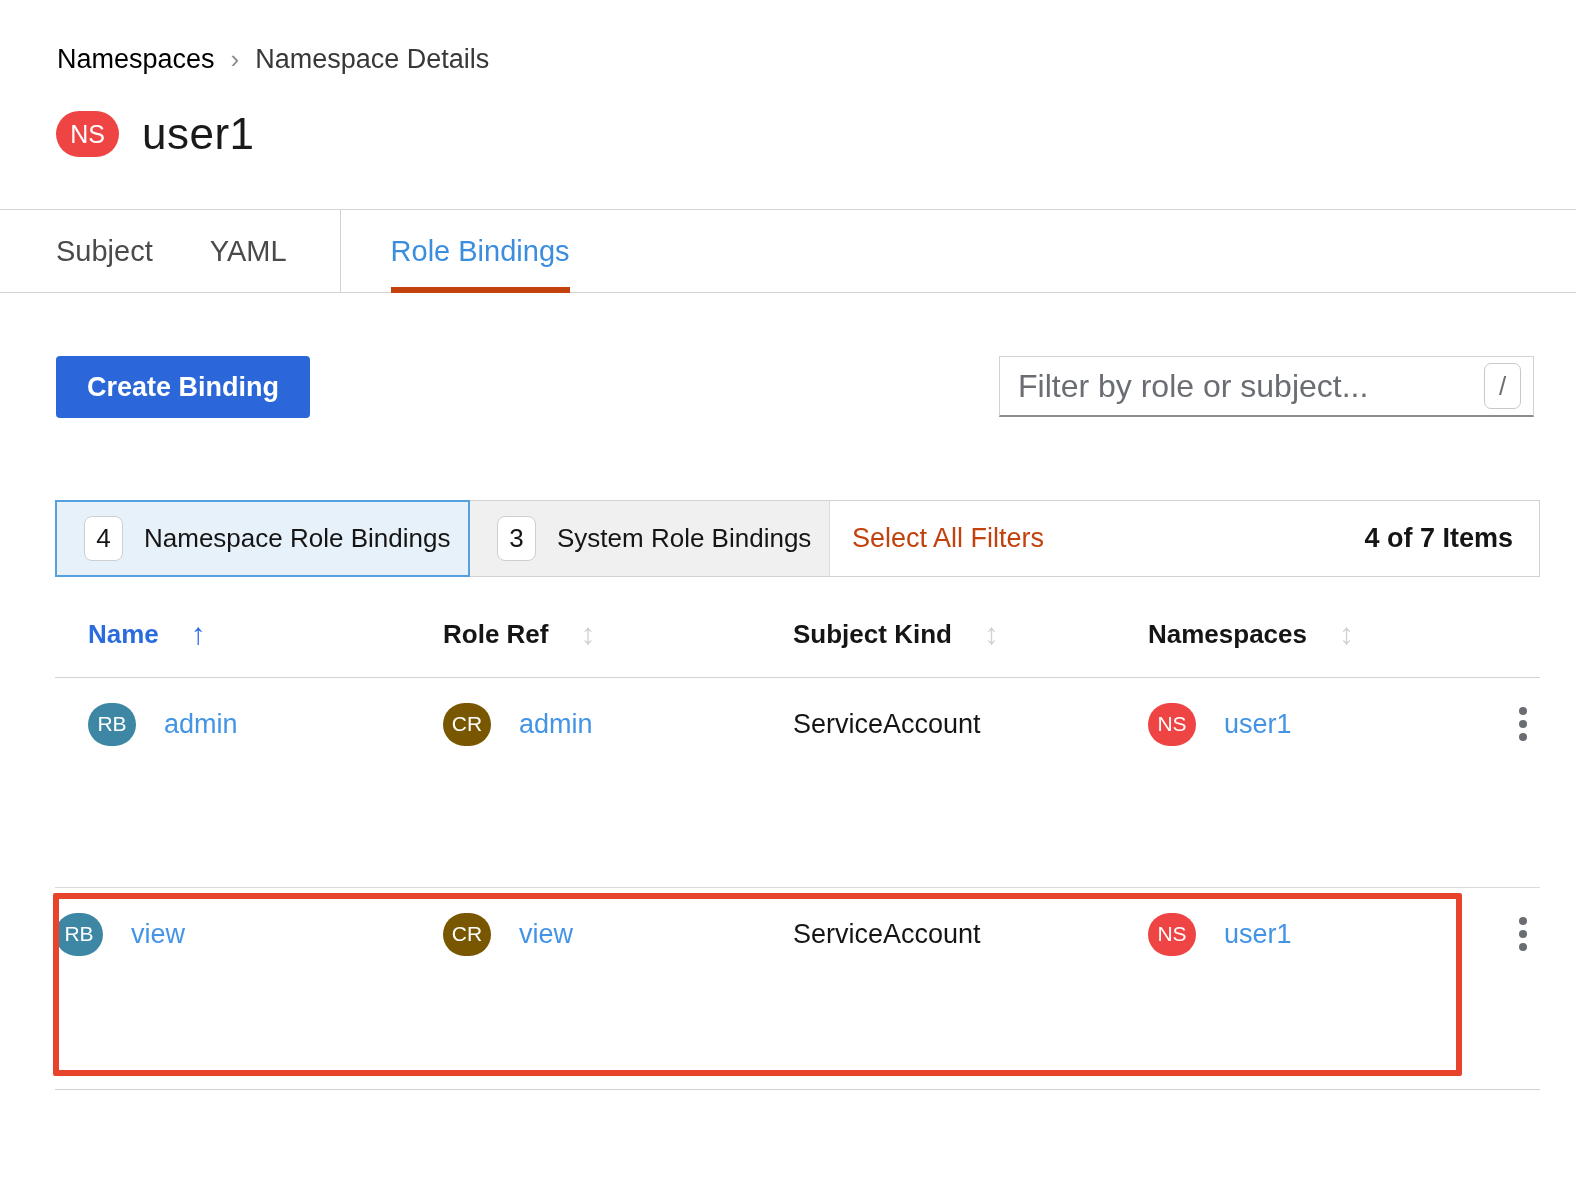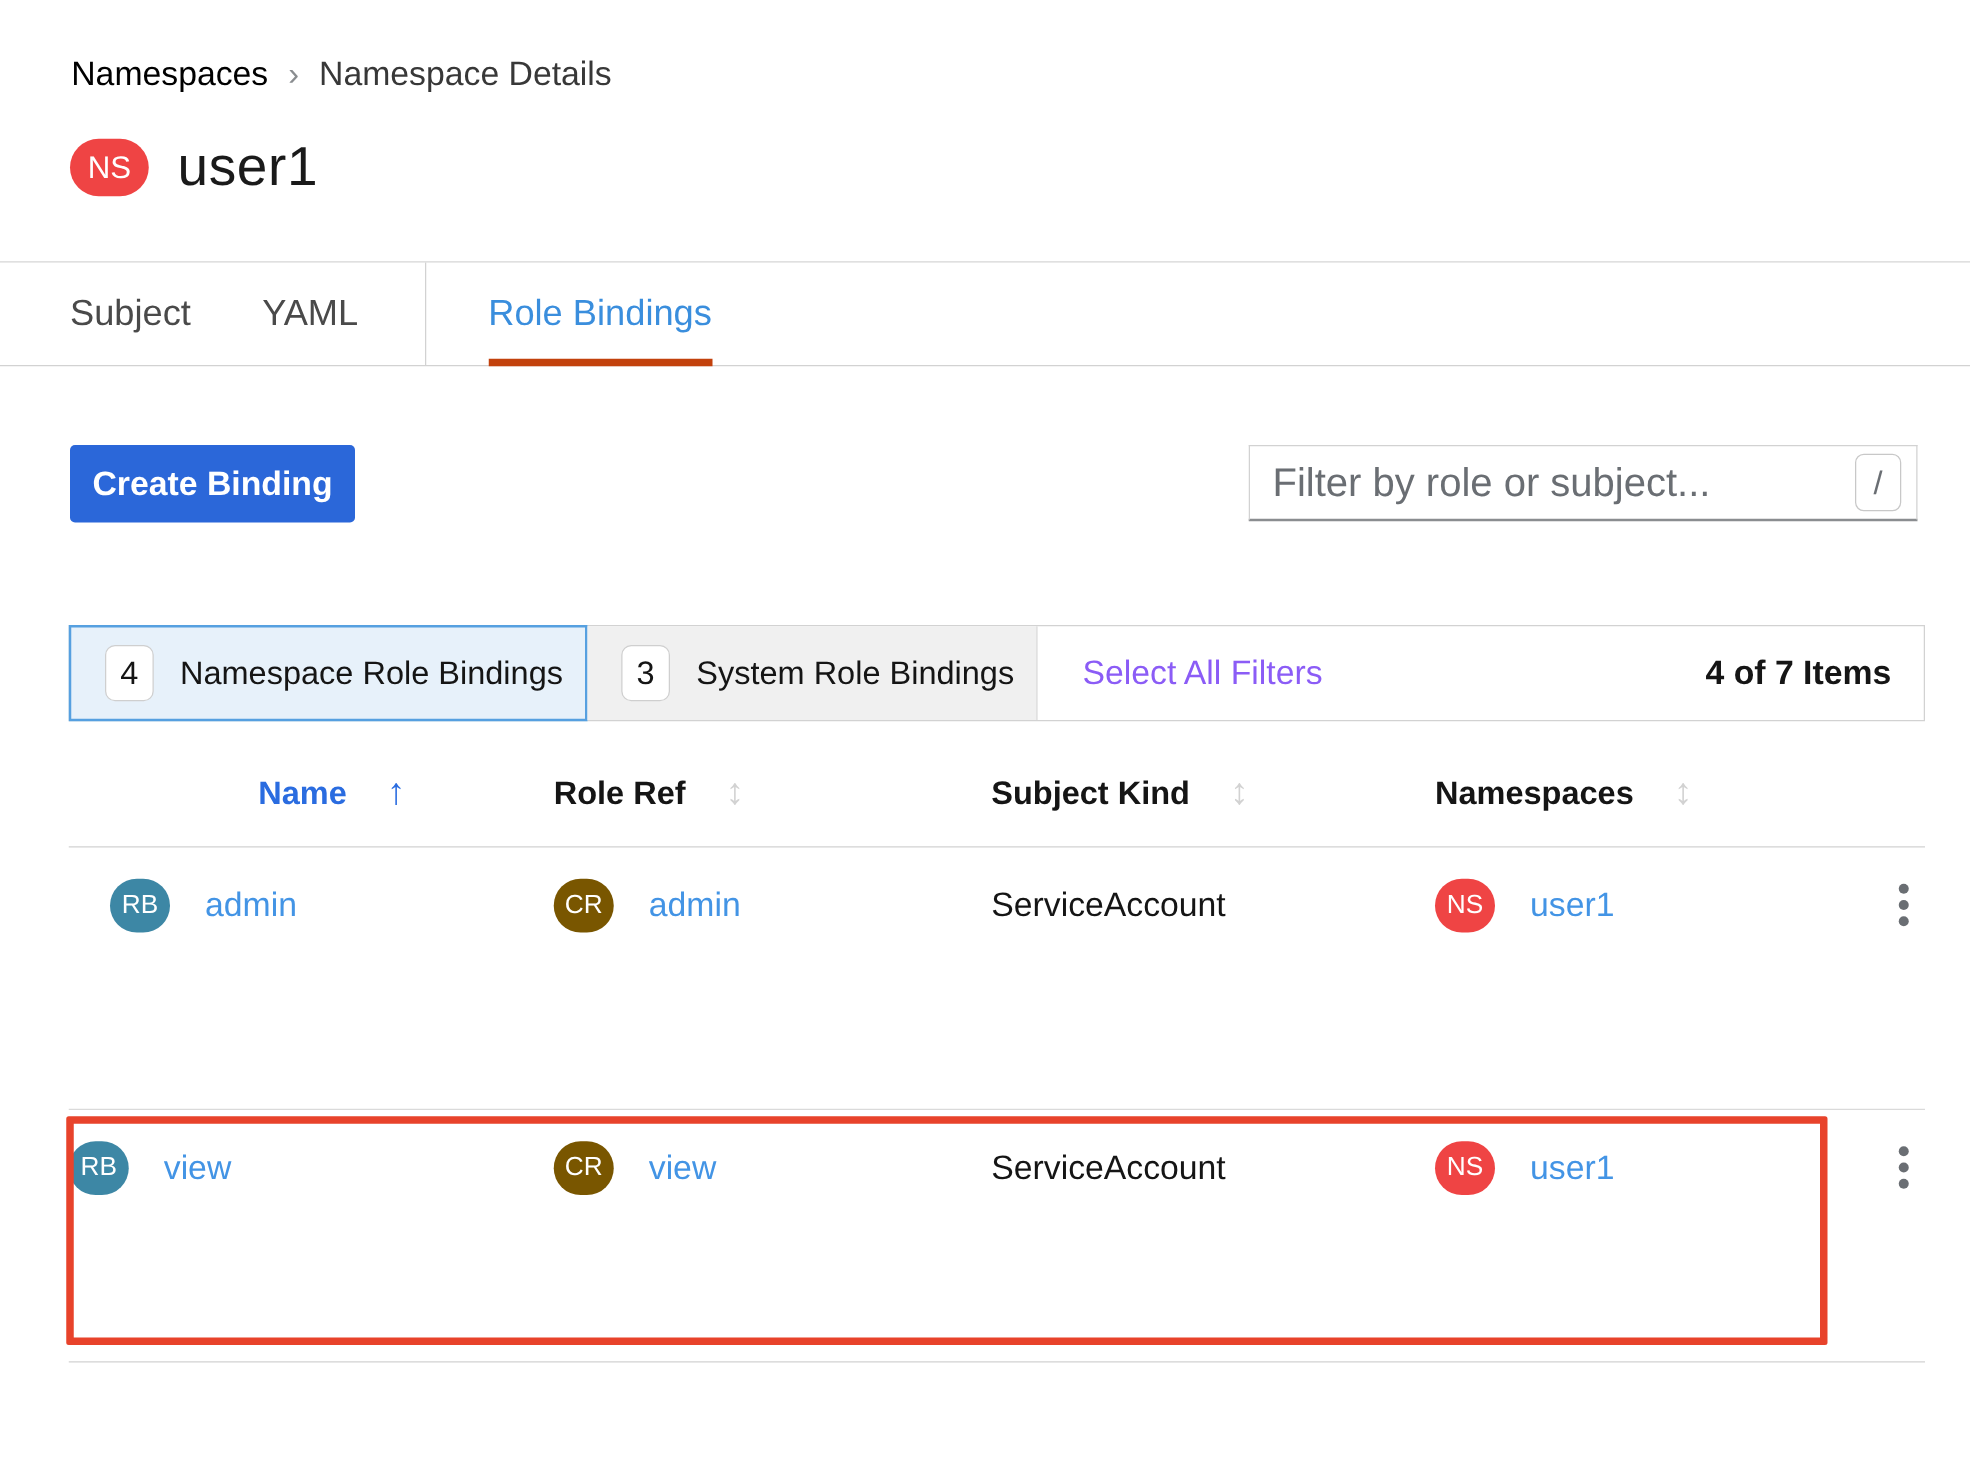--- a/index.html
+++ b/index.html
@@ -35,21 +35,21 @@
   .tab-yaml { margin-left:57px; }
   .tabs .vdivider { width:1px; background:#d2d2d2; margin-left:53px; height:100%; }
   .tab-active {
     margin-left:50px; color:#3a8edd;
     border-bottom:6px solid #c2410c; padding-top:6px; margin-bottom:-1px;
   }
   
   .toolbar { margin:63px 42px 0 56px; display:flex; justify-content:space-between; align-items:flex-start; }
   .btn-primary {
     background:#2b67d9; color:#ffffff; border:none; border-radius:4px;
-    font-size:27px; font-weight:700; padding:0 18px; height:62px; cursor:pointer;
+    font-size:27px; font-weight:700; padding:0 31px; height:62px; cursor:pointer;
     font-family:"Liberation Sans", sans-serif;
   }
   .filter-wrap {
     width:535px; height:61px; background:#fff;
     border:1px solid #d2d2d2; border-bottom:2px solid #8a8d90;
     display:flex; align-items:center; padding:0 12px 0 18px;
   }
   .filter-wrap input {
     flex:1; border:none; outline:none; font-size:32px; color:#151515;
     font-family:"Liberation Sans", sans-serif; background:transparent;
@@ -66,29 +66,29 @@
     border:1px solid #d2d2d2; display:flex; align-items:stretch; background:#fff;
   }
   .chip { display:flex; align-items:center; gap:21px; padding-left:27px; cursor:pointer; }
   .chip-selected { width:415px; background:#e7f1fa; border:2px solid #56a0e0; margin:-1px 0 -1px -1px; }
   .chip-plain { width:360px; background:#f0f0f0; border-right:1px solid #dcdcdc; }
   .chip-count {
     width:39px; height:45px; background:#ffffff; border:1px solid #cfcfcf; border-radius:8px;
     display:flex; align-items:center; justify-content:center; font-size:26px; color:#151515;
   }
   .chip-label { font-size:26px; color:#151515; }
-  .select-all { margin-left:36px; align-self:center; font-size:27px; color:#8b5cf6; text-decoration:none; cursor:pointer;text-align:right; }
+  .select-all { margin-left:22px; align-self:center; font-size:27px; color:#c2410c; text-decoration:none; cursor:pointer;text-align:right; }
   .items-summary { margin-left:auto; margin-right:26px; align-self:center; font-size:27px; font-weight:700; color:#151515; }
   
   .tbl { margin:0 0 0 55px; width:1485px; }
   .tbl-grid { display:grid; grid-template-columns:388px 350px 355px 352px 1fr; }
   .tbl-header { padding:40px 0 26px; border-bottom:1px solid #d2d2d2; }
   .th { display:flex; align-items:center; gap:32px; font-size:26px; font-weight:700; color:#151515; cursor:pointer; }
   .th:first-child { padding-left:33px; }
-  .th-sorted { color:#2a6ce0;justify-content:center; }
+  .th-sorted { color:#2a6ce0; }
   .sort-arrow-active { color:#2a6ce0; font-size:30px; font-weight:700; }
   .sort-arrow { color:#d2d2d2; font-size:30px; }
   .trow { position:relative; padding-top:22px; }
   .trow-1 { height:210px; border-bottom:1px solid #dadada; }
   .trow-2 { height:202px; border-bottom:1px solid #d2d2d2; }
   .cell { display:flex; align-items:center; gap:28px; font-size:27px; }
   .cell:first-child { padding-left:33px; }
   .cell a { color:#4394e5; text-decoration:none; cursor:pointer; }
   .cell-badge { width:48px; height:43px; font-size:21px; }
   .cell, .trow .tbl-grid > div { align-items:flex-start; }

